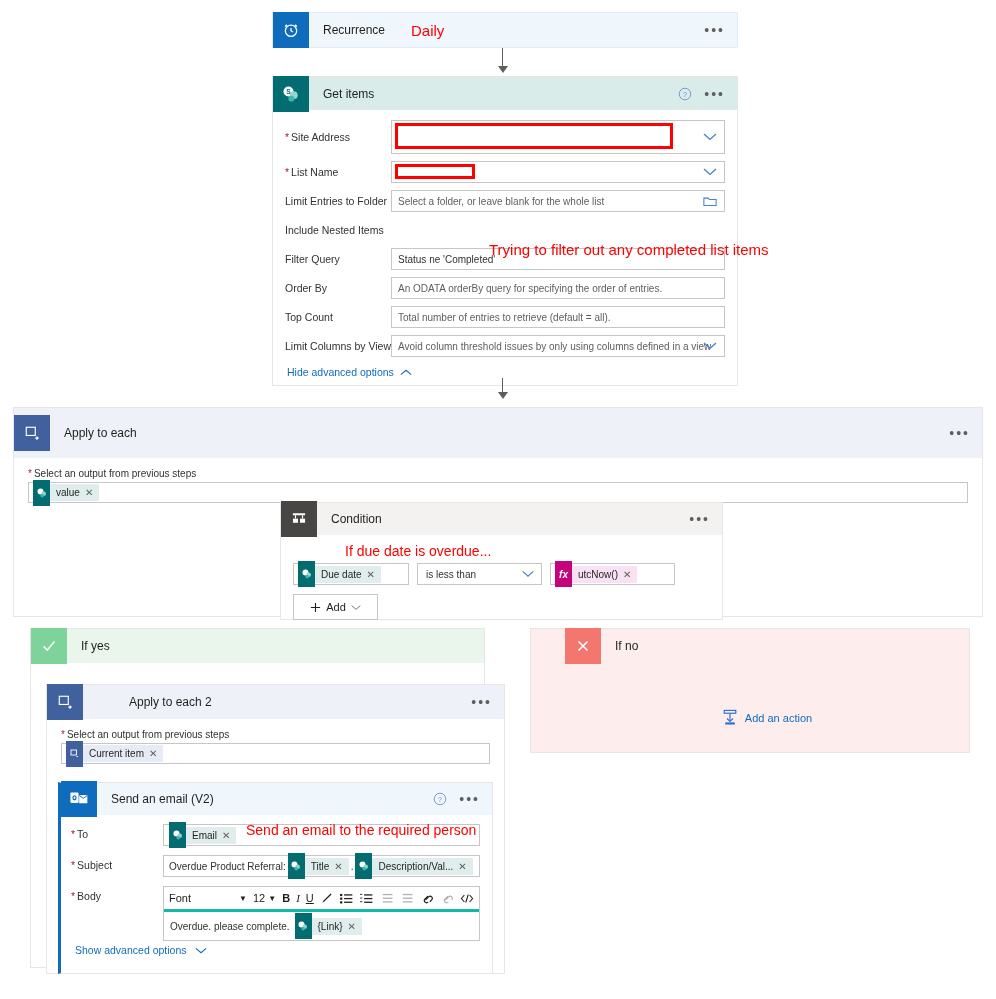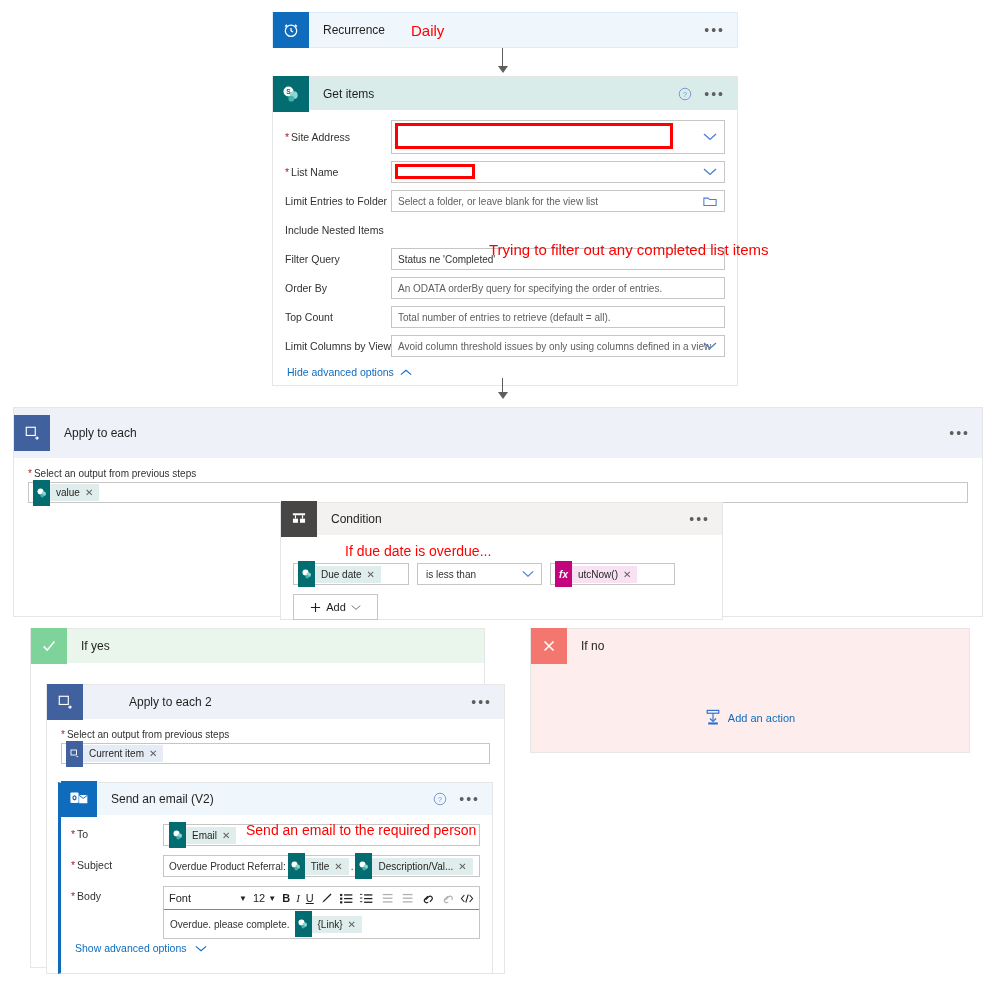--- a/index.html
+++ b/index.html
@@ -70,38 +70,38 @@
   .cbox{height:22px;border:1px solid #c8c6c4;background:#fff;display:flex;align-items:center;padding:0 4px;box-sizing:border-box;}
   .cbox.operand{width:116px;}
   .cbox.oper{width:125px;position:relative;padding-left:8px;font-size:10px;color:#323130;}
   .cbox.value{width:125px;}
   .addbtn{margin-top:9px;width:83px;height:24px;border:1px solid #c8c6c4;background:#fff;display:flex;align-items:center;justify-content:center;gap:5px;font-size:11px;color:#201f1e;}
 
   
   #ifyes-card{left:30px;top:628px;width:455px;height:340px;border:1px solid #e6e6e6;background:#fff;}
   #ifyes-card>.card-head{background:#eaf6ec;height:34px;}
   .ico-yes{background:#7ed39b;}
-  #ifno-card{left:530px;top:628px;width:440px;height:125px;border:1px solid #e6e6e6;background:#fdeeed;}
+  #ifno-card{left:530px;top:628px;width:440px;height:125px;border:1px solid #e6e6e6;background:#fdeeed;padding-left:34px;}
   #ifno-card>.card-head{background:#fdeeed;height:34px;}
   .ico-no{background:#f4776f;}
   .addaction{display:flex;align-items:center;justify-content:center;gap:7px;color:#0f6cbd;font-size:11px;margin-top:46px;}
 
   
   #applyeach2-card{left:46px;top:684px;width:459px;height:290px;border:1px solid #e6e6e6;background:#fff;}
   #applyeach2-card>.card-head{background:#eef2f8;height:34px;gap:32px;}
 
   
   #email-card{left:58px;top:782px;width:435px;height:192px;border:1px solid #e6e6e6;border-left:3px solid #0f6cbd;background:#fff;box-sizing:border-box;}
   #email-card>.card-head{background:#eff6fc;height:32px;}
   .ico-outlook{background:#0f6cbd;}
   .erow{display:flex;margin-top:9px;padding-left:10px;}
   .elabel{width:92px;flex:0 0 92px;font-size:10.5px;color:#323130;padding-top:4px;}
   .efield{flex:1;margin-right:12px;border:1px solid #c8c6c4;background:#fff;box-sizing:border-box;min-height:22px;display:flex;align-items:center;padding:0 5px;gap:2px;}
   .efield.rich{display:block;padding:0;border:1px solid #c8c6c4;}
-  .rt-toolbar{display:flex;align-items:center;height:22px;border-bottom:1px solid #14b8a6;padding:0 5px;gap:6px;font-size:11px;color:#201f1e;}
+  .rt-toolbar{display:flex;align-items:center;height:22px;border-bottom:3px solid #14b8a6;padding:0 5px;gap:6px;font-size:11px;color:#201f1e;}
   .rt-font{display:flex;align-items:center;width:78px;justify-content:space-between;}
   .rt-size{display:flex;align-items:center;gap:3px;}
   .rt-ico{width:14px;height:14px;display:flex;align-items:center;justify-content:center;}
   .rt-dim{opacity:.35;}
   .rt-body{min-height:28px;display:flex;align-items:center;padding:0 6px;gap:5px;font-size:10.5px;color:#323130;}
   .plain{font-size:10px;color:#323130;white-space:nowrap;}
 
   svg{display:block;}
 </style>
 </head>
@@ -173,21 +173,21 @@
               <path d="M2 2l6 5.4L14 2" fill="none" stroke="#4a7fd4" stroke-width="1.4"></path>
             </svg>
         </span>
         <span class="redact" style="left:3px;top:2px;width:80px;height:15px;"></span>
       </div>
     </div>
 
     <div class="frow">
       <div class="flabel">Limit Entries to Folder</div>
       <div class="fctl">
-        <span>Select a folder, or leave blank for the view list</span>
+        <span>Select a folder, or leave blank for the whole list</span>
         <span class="folder">
           <svg width="14" height="12" viewBox="0 0 16 13">
               <path d="M1 3.2h5l1.4 1.6H15v6.8H1z" fill="none" stroke="#4a7fd4" stroke-width="1.2"></path>
             </svg>
         </span>
       </div>
     </div>
 
     <div class="frow">
       <div class="flabel">Include Nested Items</div>

